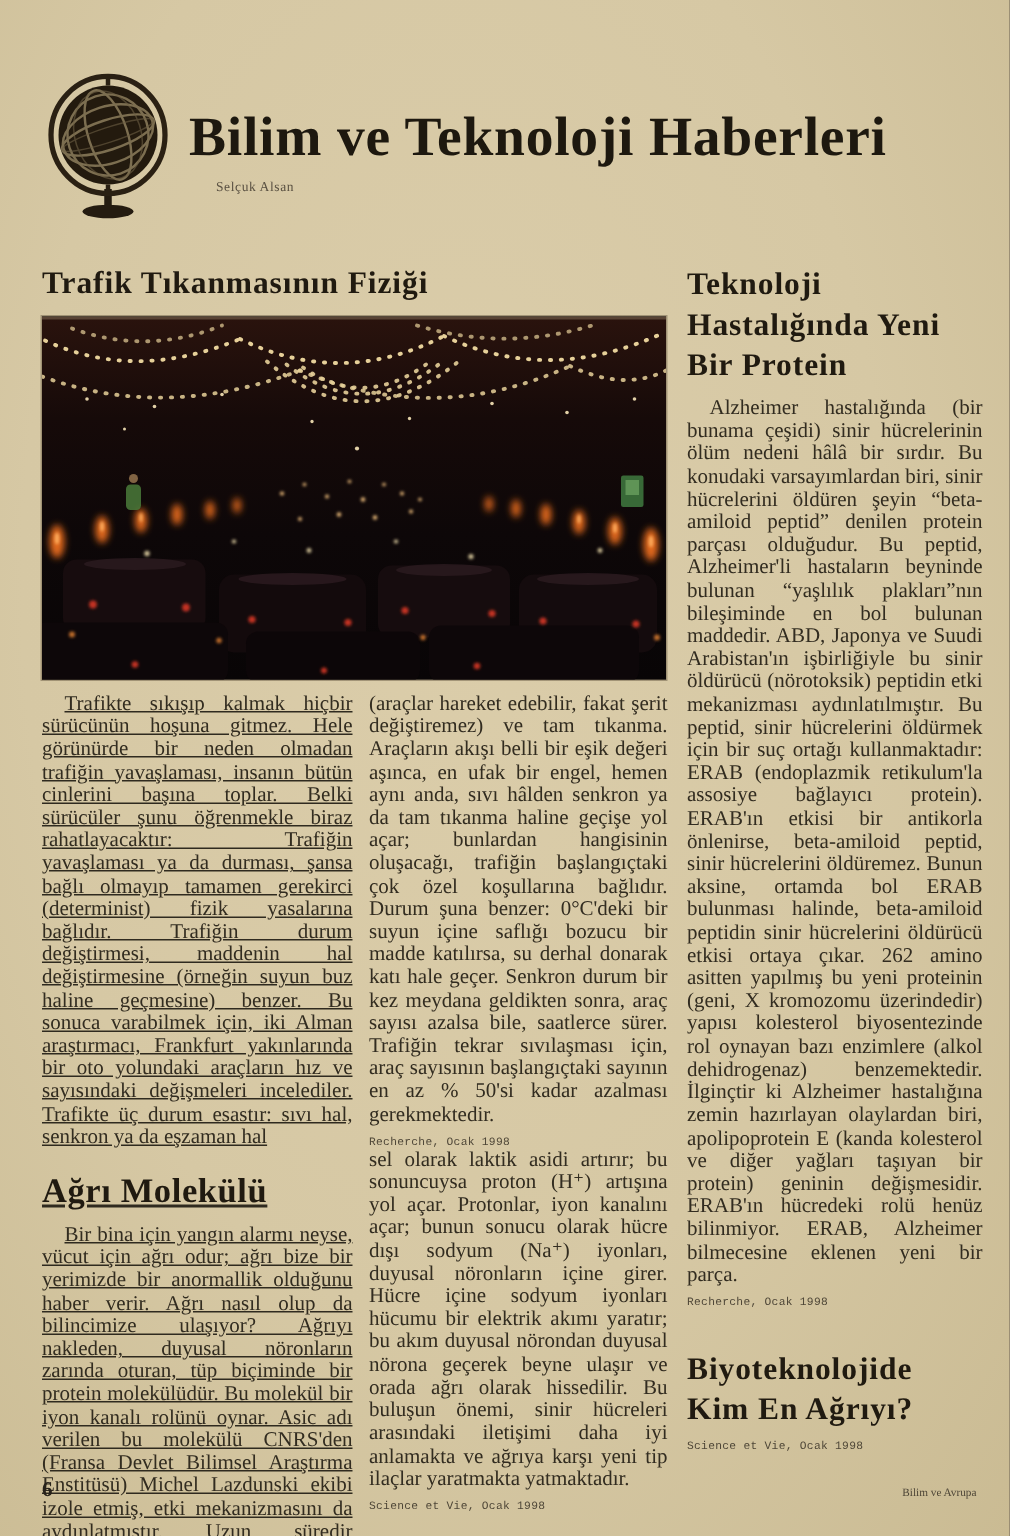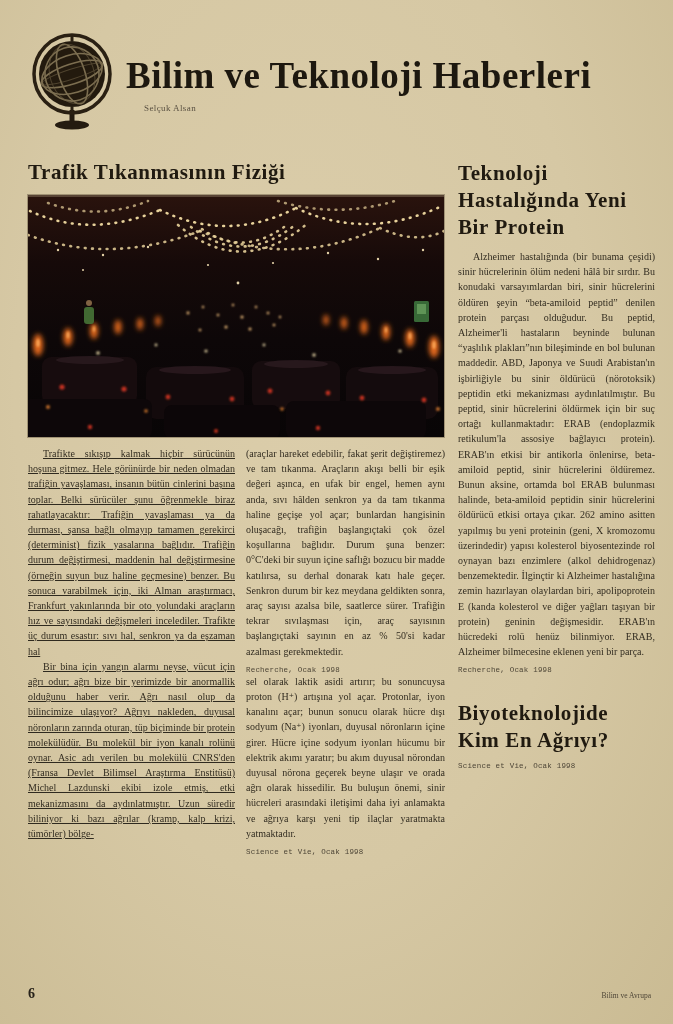--- a/index.html
+++ b/index.html
@@ -1,21 +1,21 @@
 <!DOCTYPE html>
 <html lang="tr"><head>
 <meta charset="utf-8">
 <style>
   html,body{margin:0;padding:0;background:#8a7f68;}
   .page{
     position:relative;
     width:673px;height:1024px;
     margin:0 auto;
     box-sizing:border-box;
-    padding:38px 18px 0 28px;
+    padding:54px 18px 0 28px;
     background:radial-gradient(ellipse at 45% 38%, #dbcdaa 0%, #d6c8a4 55%, #cabb93 100%);
     font-family:"Liberation Serif","DejaVu Serif",serif;
     color:#2f2a1f;
     overflow:hidden;
   }
   
   .header{display:flex;align-items:flex-start;}
   .logo{width:88px;height:100px;flex:0 0 88px;margin-top:-6px;}
   .title-block{margin-left:10px;padding-top:18px;}
   .main-title{
@@ -39,21 +39,21 @@
   .photo-frame{
     width:416px;height:242px;margin:2px 0 9px 0;
     box-shadow:0 0 0 1px rgba(60,45,30,0.35);
     background:#0b0607;
   }
   .photo-frame svg{display:block;}
   .cols{display:flex;}
   .c1{width:207px;flex:0 0 207px;text-decoration:underline;}
   .c2{flex:1;margin-left:11px;}
   p.body{
-    font-size:10px;line-height:15.2px;text-align:justify;
+    font-size:14px;line-height:15.2px;text-align:justify;
     margin:0;color:#322c20;
   }
   p.indent{text-indent:15px;}
   .pain-cont{margin-top:46px;}
   .source{
     font-size:7.5px;color:#4e4637;margin-top:7px;letter-spacing:0.2px;
     font-family:Liberation Mono, monospace;
   }
   .biotech-block{margin-top:26px;}
   
@@ -232,20 +232,21 @@
               <circle cx="118" cy="216" r="1.8"></circle>
             <circle cx="254" cy="214" r="1.8"></circle>
               <circle cx="410" cy="214" r="2"></circle>
           </g>
         </svg>
       </div>
 
       <div class="cols">
         <div class="c1">
           <p class="body indent">Trafikte sıkışıp kalmak hiçbir sürücünün hoşuna gitmez. Hele görünürde bir neden olmadan trafiğin yavaşlaması, insanın bütün cinlerini başına toplar. Belki sürücüler şunu öğrenmekle biraz rahatlayacaktır: Trafiğin yavaşlaması ya da durması, şansa bağlı olmayıp tamamen gerekirci (determinist) fizik yasalarına bağlıdır. Trafiğin durum değiştirmesi, maddenin hal değiştirmesine (örneğin suyun buz haline geçmesine) benzer. Bu sonuca varabilmek için, iki Alman araştırmacı, Frankfurt yakınlarında bir oto yolundaki araçların hız ve sayısındaki değişmeleri incelediler. Trafikte üç durum esastır: sıvı hal, senkron ya da eşzaman hal</p>
+          <h3 class="sub-title">Ağrı Molekülü</h3>
           <p class="body indent">Bir bina için yangın alarmı neyse, vücut için ağrı odur; ağrı bize bir yerimizde bir anormallik olduğunu haber verir. Ağrı nasıl olup da bilincimize ulaşıyor? Ağrıyı nakleden, duyusal nöronların zarında oturan, tüp biçiminde bir protein molekülüdür. Bu molekül bir iyon kanalı rolünü oynar. Asic adı verilen bu molekülü CNRS'den (Fransa Devlet Bilimsel Araştırma Enstitüsü) Michel Lazdunski ekibi izole etmiş, etki mekanizmasını da aydınlatmıştır. Uzun süredir biliniyor ki bazı ağrılar (kramp, kalp krizi, tümörler) bölge-</p>
         </div>
         <div class="c2">
           <p class="body">(araçlar hareket edebilir, fakat şerit değiştiremez) ve tam tıkanma. Araçların akışı belli bir eşik değeri aşınca, en ufak bir engel, hemen aynı anda, sıvı hâlden senkron ya da tam tıkanma haline geçişe yol açar; bunlardan hangisinin oluşacağı, trafiğin başlangıçtaki çok özel koşullarına bağlıdır. Durum şuna benzer: 0°C'deki bir suyun içine saflığı bozucu bir madde katılırsa, su derhal donarak katı hale geçer. Senkron durum bir kez meydana geldikten sonra, araç sayısı azalsa bile, saatlerce sürer. Trafiğin tekrar sıvılaşması için, araç sayısının başlangıçtaki sayının en az % 50'si kadar azalması gerekmektedir.</p>
           <div class="source">Recherche, Ocak 1998</div>
           <p class="body pain-cont">sel olarak laktik asidi artırır; bu sonuncuysa proton (H⁺) artışına yol açar. Protonlar, iyon kanalını açar; bunun sonucu olarak hücre dışı sodyum (Na⁺) iyonları, duyusal nöronların içine girer. Hücre içine sodyum iyonları hücumu bir elektrik akımı yaratır; bu akım duyusal nörondan duyusal nörona geçerek beyne ulaşır ve orada ağrı olarak hissedilir. Bu buluşun önemi, sinir hücreleri arasındaki iletişimi daha iyi anlamakta ve ağrıya karşı yeni tip ilaçlar yaratmakta yatmaktadır.</p>
           <div class="source">Science et Vie, Ocak 1998</div>
         </div>
       </div>
     </section>

